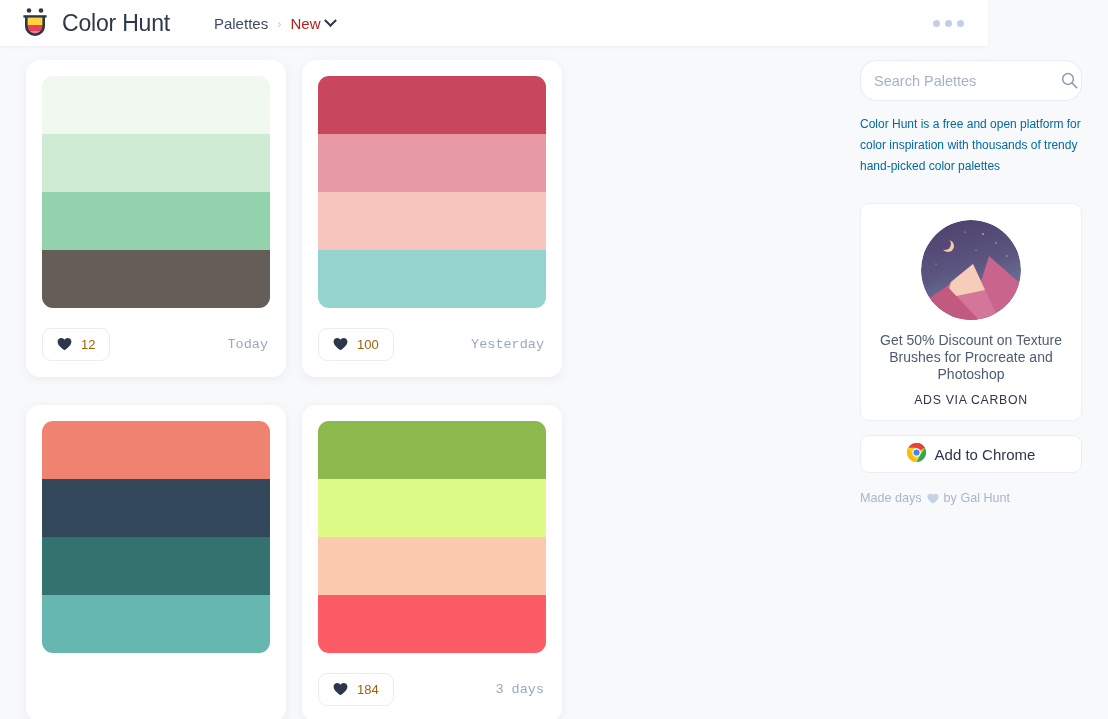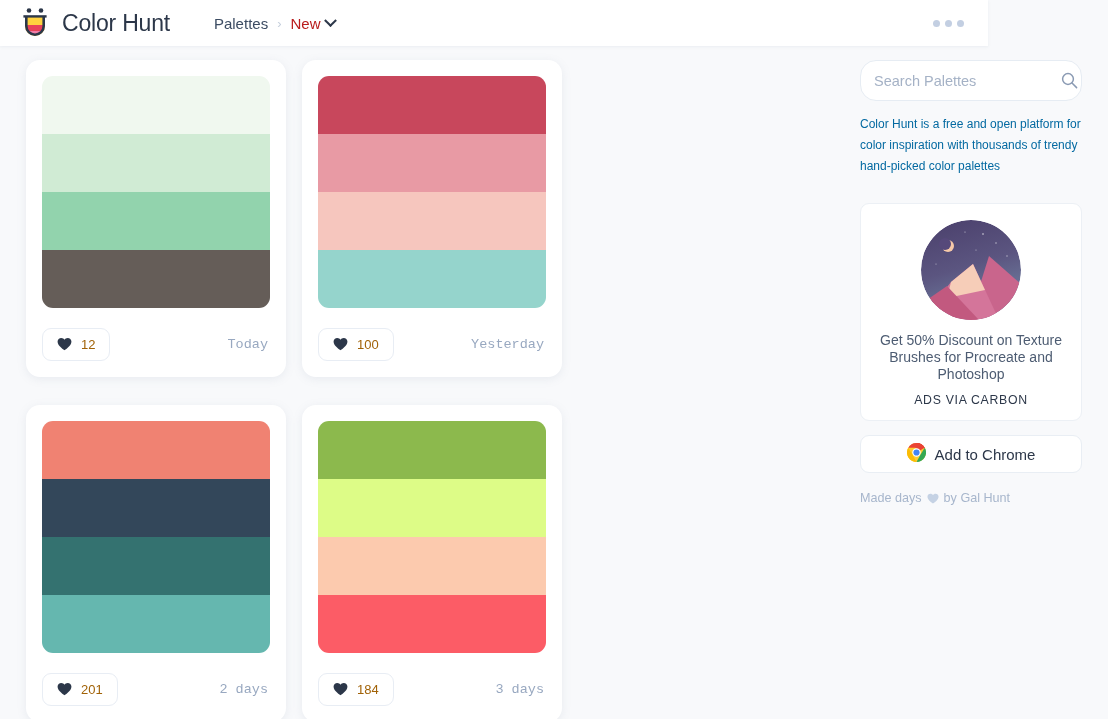--- a/index.html
+++ b/index.html
@@ -311,31 +311,20 @@
           </div>
           <div class="card-date">Yesterday</div>
         </div>
       </div>
       <div class="card">
         <div class="swatches">
           <div class="swatch" style="background: rgb(240, 130, 114);"></div>
           <div class="swatch" style="background: rgb(51, 71, 90);"></div>
           <div class="swatch" style="background: rgb(52, 114, 112);"></div>
           <div class="swatch" style="background: rgb(101, 183, 175);"></div>
-        </div>
-        <div class="card-foot">
-          <div class="like-btn">
-            <span class="heart">
-              <svg width="15" height="14" viewBox="0 0 16 14">
-                <path d="M8 13.6 C8 13.6 0.6 9.2 0.6 4.6 C0.6 2.2 2.4 0.5 4.6 0.5 C6.1 0.5 7.3 1.3 8 2.4 C8.7 1.3 9.9 0.5 11.4 0.5 C13.6 0.5 15.4 2.2 15.4 4.6 C15.4 9.2 8 13.6 8 13.6 Z" fill="#2C3749"></path>
-              </svg>
-            </span>
-            <span class="like-count">201</span>
-          </div>
-          <div class="card-date">2 days</div>
         </div>
       </div>
       <div class="card">
         <div class="swatches">
           <div class="swatch" style="background: rgb(140, 185, 77);"></div>
           <div class="swatch" style="background: rgb(221, 252, 135);"></div>
           <div class="swatch" style="background: rgb(252, 202, 174);"></div>
           <div class="swatch" style="background: rgb(252, 92, 102);"></div>
         </div>
         <div class="card-foot">

